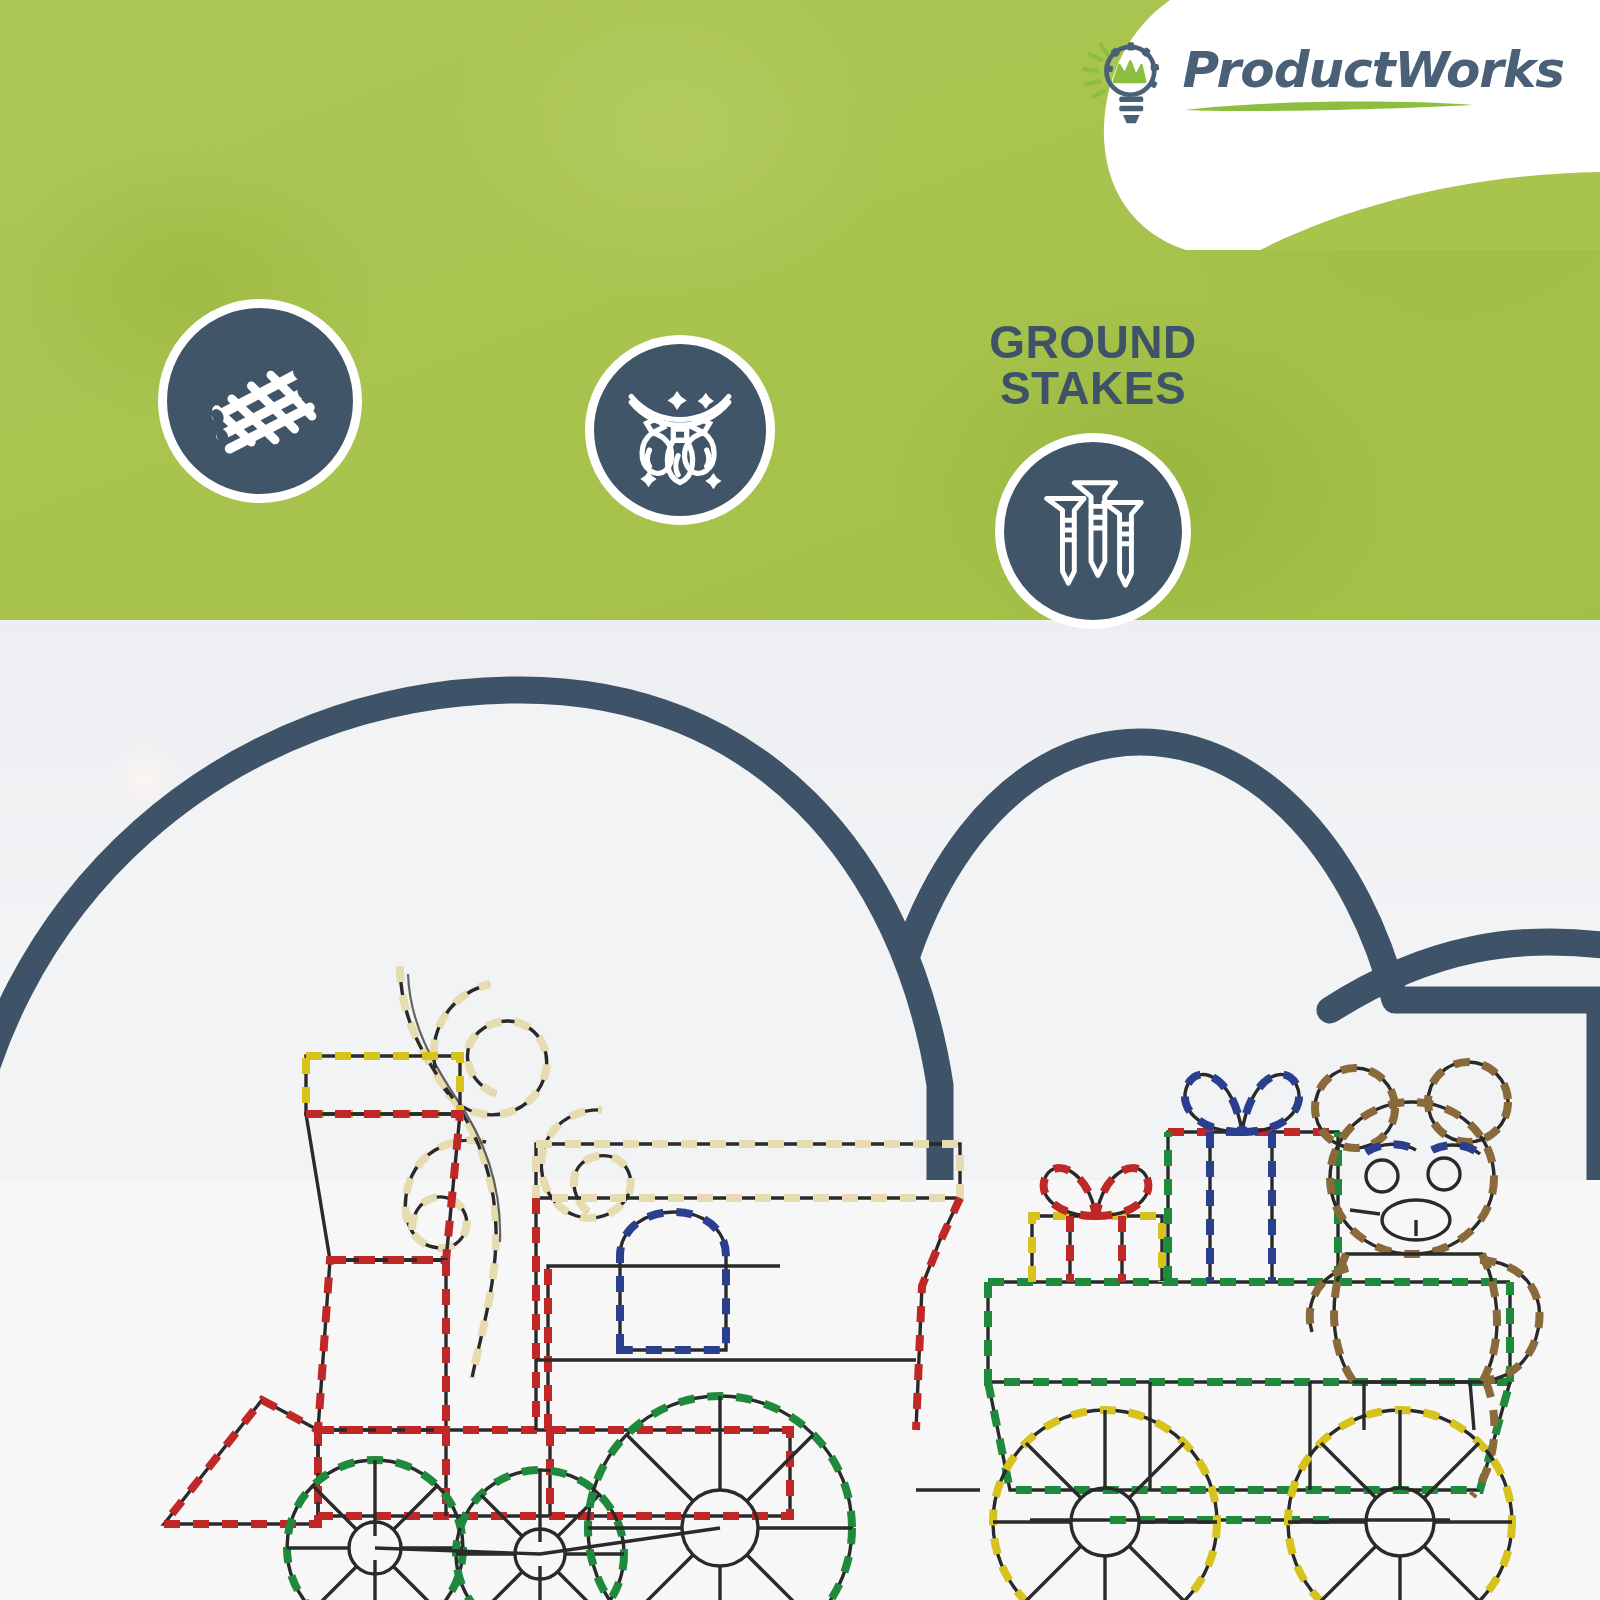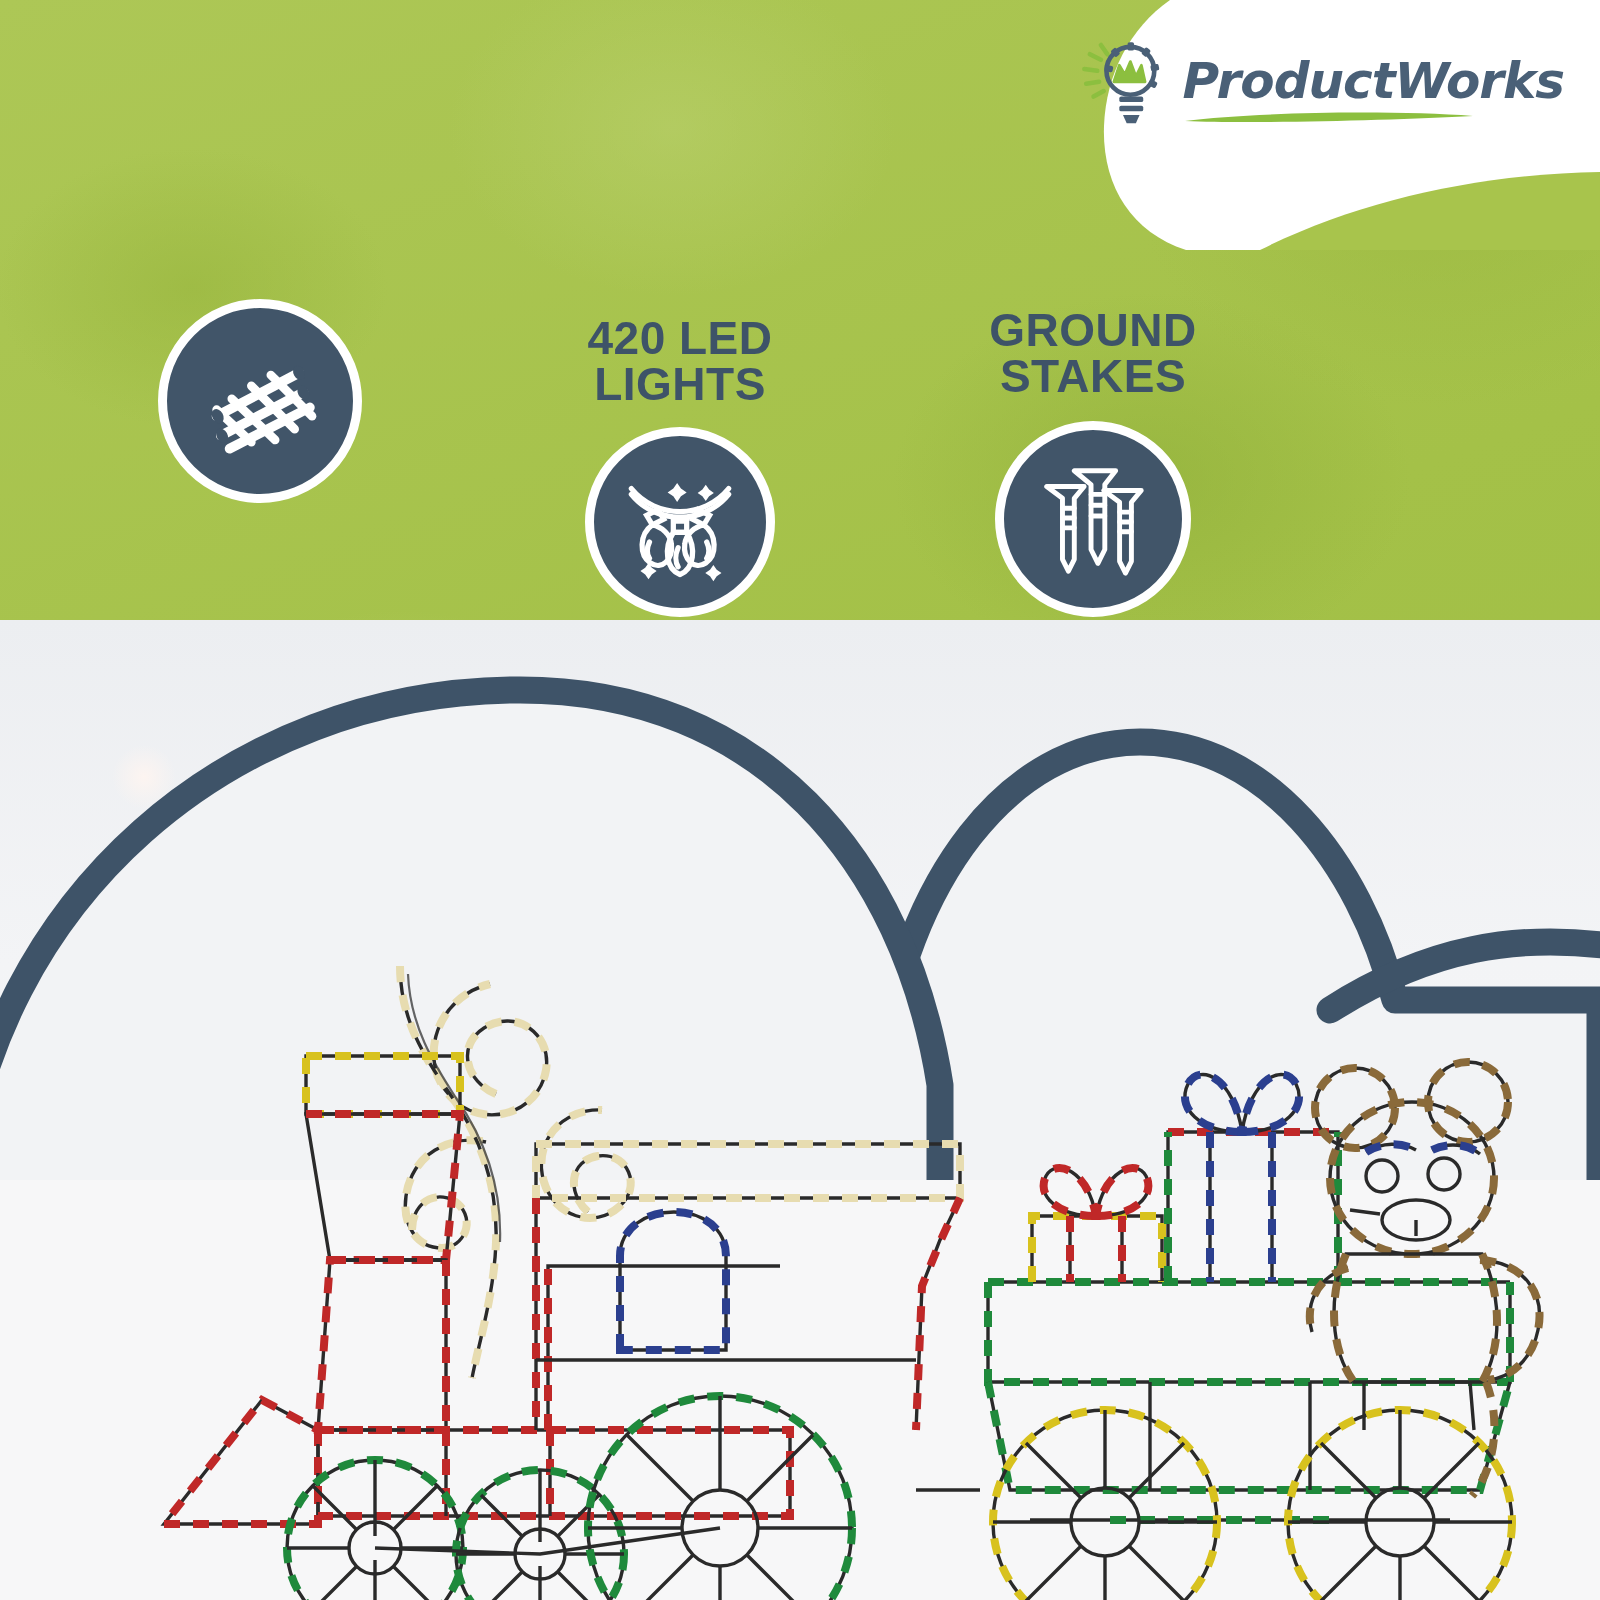--- a/index.html
+++ b/index.html
@@ -40,21 +40,21 @@
       radial-gradient(circle 60px at 64% 70%, rgba(246,248,244,.7),  rgba(255,255,255,0) 70%),
       radial-gradient(circle 48px at 37% 82%, rgba(242,244,250,.65), rgba(255,255,255,0) 70%),
       linear-gradient(180deg,#eceef1 0%,#f3f4f6 35%,#f7f7f8 70%,#fbfbfc 100%);
   }
   .hills{position:absolute;inset:0;}
 
   
   .logo-blob{position:absolute;top:0;right:0;width:540px;height:250px;}
   .logo-row{
     position:absolute;top:34px;right:36px;
-    display:flex;align-items:flex-end;gap:14px;
+    display:flex;align-items:center;gap:14px;
   }
   .logo-mark{width:92px;height:92px;flex:0 0 auto;}
   .logo-text-wrap{display:flex;flex-direction:column;align-items:flex-start;}
   .logo-text{
     font-family:"DejaVu Sans",sans-serif;
     font-weight:bold;font-style:italic;
     font-size:50px;letter-spacing:-1px;
     color:#4a6077;line-height:1;
     white-space:nowrap;
   }
@@ -92,21 +92,21 @@
     background:#415569;
     border:9px solid #ffffff;
     box-sizing:border-box;
     display:flex;align-items:center;justify-content:center;
     margin-top:14px;
   }
   .badge-circle svg{display:block;}
 
   #feat-0{left:60px;top:285px;width:400px;}
   #feat-1{left:520px;top:315px;width:320px;}
-  #feat-2{left:918px;top:307px;width:350px;}
+  #feat-2{left:918px;top:319px;width:350px;}
   #feat-3{left:1268px;top:440px;width:320px;}
 
   #feat-0 .badge-circle{width:204px;height:204px;}
   #feat-1 .badge-circle{width:190px;height:190px;margin-top:20px;}
   #feat-2 .badge-circle{width:196px;height:196px;margin-top:22px;}
   #feat-3 .badge-circle{width:188px;height:188px;margin-top:24px;}
 
   
   .product{position:absolute;left:150px;top:930px;width:1400px;height:670px;}
   .product svg{display:block;width:100%;height:100%;}
@@ -387,22 +387,20 @@
           <ellipse cx="21" cy="74" rx="5" ry="7" transform="rotate(-28 21 74)"></ellipse>
           <ellipse cx="96" cy="34" rx="5" ry="7" transform="rotate(-28 96 34)"></ellipse>
           <ellipse cx="25" cy="92" rx="5" ry="7" transform="rotate(-28 25 92)"></ellipse>
           <ellipse cx="100" cy="52" rx="5" ry="7" transform="rotate(-28 100 52)"></ellipse>
         </g>
       </svg>
     </div>
   </div>
 
   <div class="feature" id="feat-1">
-    <div class="feature-label">420 LED
-LIGHTS</div>
     <div class="badge-circle">
       <svg viewBox="0 0 130 130" width="124" height="124">
         <g fill="none" stroke="#ffffff" stroke-width="5.5" stroke-linecap="round">
 
           <path d="M14 36 C 40 68 90 68 116 36"></path>
           <path d="M14 30 C 40 62 90 62 116 30"></path>
 
           <path d="M30 58 L42 52 L48 62 L36 68 Z"></path>
           <path d="M58 64 L72 64 L72 76 L58 76 Z"></path>
           <path d="M84 52 L96 58 L90 68 L78 62 Z"></path>

